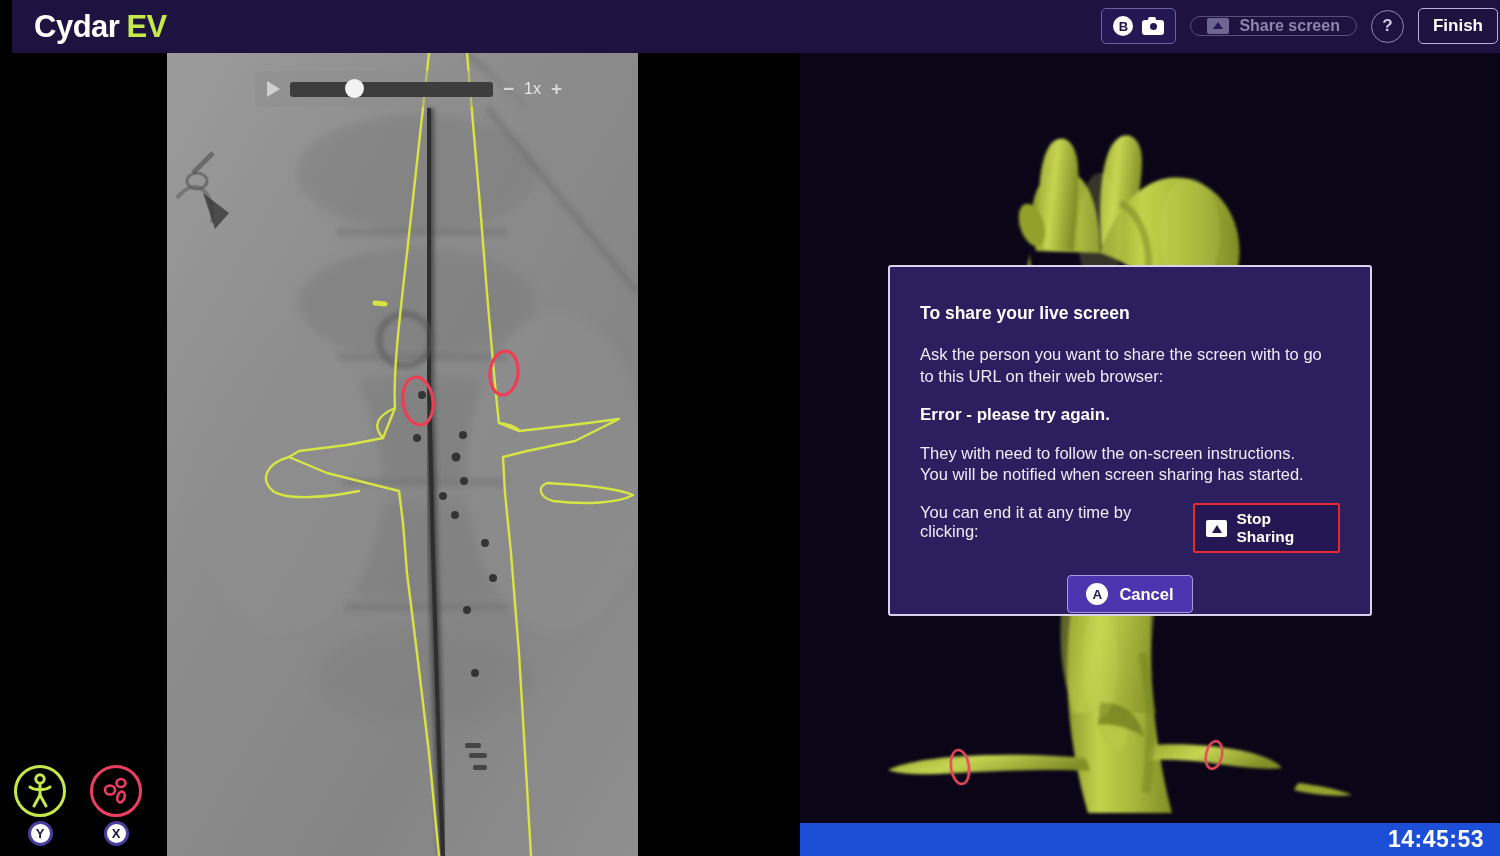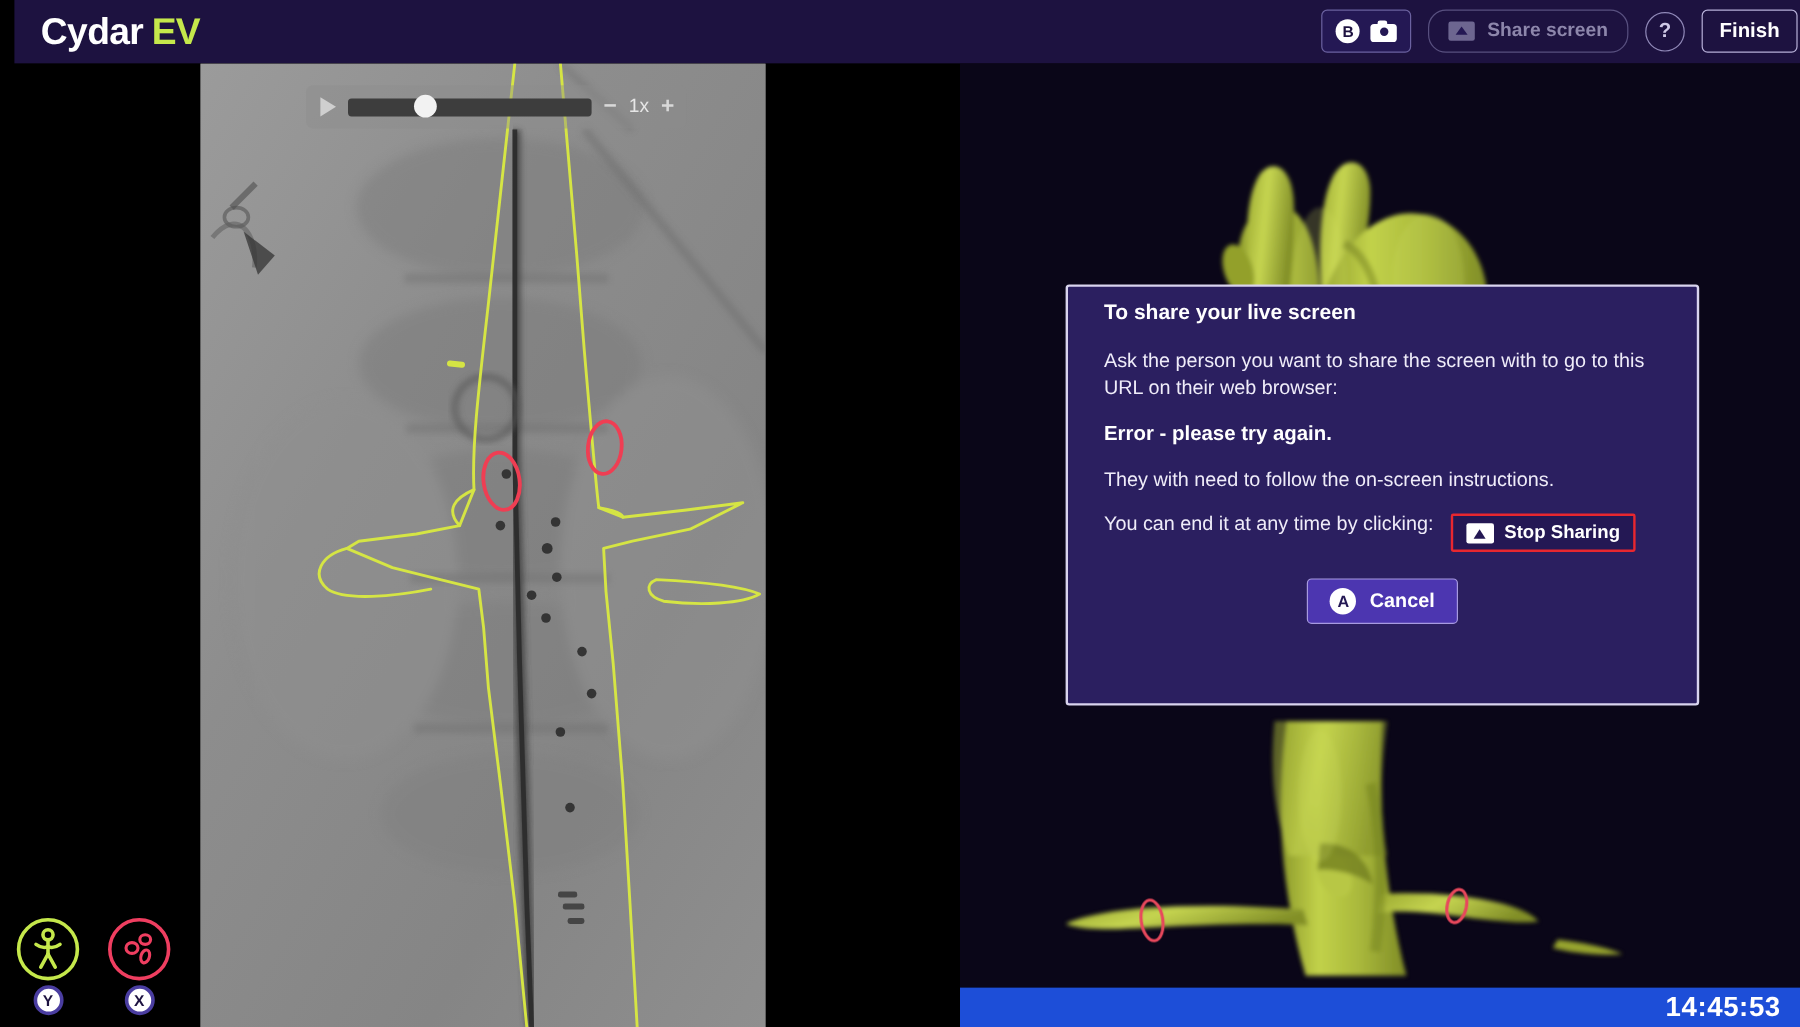--- a/index.html
+++ b/index.html
@@ -29,21 +29,21 @@
     font-size:13px; font-weight:700; display:flex; align-items:center; justify-content:center;
   }
   .cam-ico { width:22px; height:18px; position:relative; }
   .cam-ico .body { position:absolute; left:0; top:3px; width:22px; height:15px; background:#fff; border-radius:3px; }
   .cam-ico .bump { position:absolute; left:6px; top:0px; width:8px; height:4px; background:#fff; border-radius:2px 2px 0 0; }
   .cam-ico .lens { position:absolute; left:7.5px; top:6px; width:7px; height:7px; border-radius:50%; background:#241854; }
 
   .share-btn {
     display:flex; align-items:center; gap:10px;
     border:1px solid #58507f; border-radius:15px;
-    padding:6px 16px; height:36px; background:transparent;
+    padding:6px 16px; height:20px; background:transparent;
     color:#8d86ab; font-size:16px; font-weight:700;
   }
   .share-ico { width:22px; height:16px; background:#6d6690; border-radius:2px; position:relative; }
   .share-ico:after {
     content:""; position:absolute; left:6px; top:4px; width:0; height:0;
     border-left:5px solid transparent; border-right:5px solid transparent; border-bottom:7px solid #241854;
   }
 
   .help-btn {
     width:33px; height:33px; border-radius:50%; border:1.6px solid #9089b8;
@@ -91,23 +91,23 @@
   .bars i { display:block; width:4px; height:17px; background:#f2f2f2; }
   .status-txt { color:#c5e84b; font-size:16px; font-weight:700; text-shadow:0 0 4px rgba(0,0,0,.95),0 1px 2px #000; }
 
   
   .right-panel { position:absolute; left:800px; top:53px; width:700px; height:770px; background:#0a0618; overflow:hidden; }
   .clock-bar { position:absolute; left:800px; top:823px; width:700px; height:33px; background:#1d4ed8; }
   .clock { position:absolute; right:16px; top:3px; color:#ffffff; font-size:23px; font-weight:700; letter-spacing:0.5px; }
 
   
   .dialog {
-    position:absolute; left:888px; top:237px; width:528px; height:351px;
+    position:absolute; left:888px; top:265px; width:484px; height:351px;
     background:#2b1f60; border:2px solid #d9d4ee; border-radius:3px;
-    padding:11px 30px;
+    padding:36px 30px;
   }
   .dlg-title { color:#fff; font-size:17.5px; font-weight:700; margin-bottom:20px; }
   .dlg-p { color:#efecf9; font-size:16.5px; line-height:1.32; margin-bottom:17px; }
   .dlg-err { color:#ffffff; font-size:17px; font-weight:700; margin-bottom:18px; }
   .dlg-end { display:flex; align-items:flex-start; gap:0px; margin-top:8px; }
   .dlg-end-txt { color:#efecf9; font-size:16.5px; }
   .stop-share {
     margin-left:14px; border:2.5px solid #e8272f; background:#241854;
     display:flex; align-items:center; gap:9px; padding:5px 11px; border-radius:2px;
   }
@@ -382,20 +382,21 @@
   <div class="clock-bar">
     <span class="clock">14:45:53</span>
   </div>
 
   <div class="dialog">
     <div class="dlg-title">To share your live screen</div>
     <div class="dlg-p">Ask the person you want to share the screen with to go to this URL on their web browser:</div>
     <div class="dlg-err">Error - please try again.</div>
     <div class="dlg-p">
       <span>They with need to follow the on-screen instructions.</span><br>
+      <span>You will be notified when screen sharing has started.</span>
     </div>
 
     <div class="dlg-end">
       <span class="dlg-end-txt">You can end it at any time by clicking:</span>
       <span class="stop-share">
         <span class="stop-ico"></span>
         <span class="stop-txt">Stop Sharing</span>
       </span>
     </div>
 

